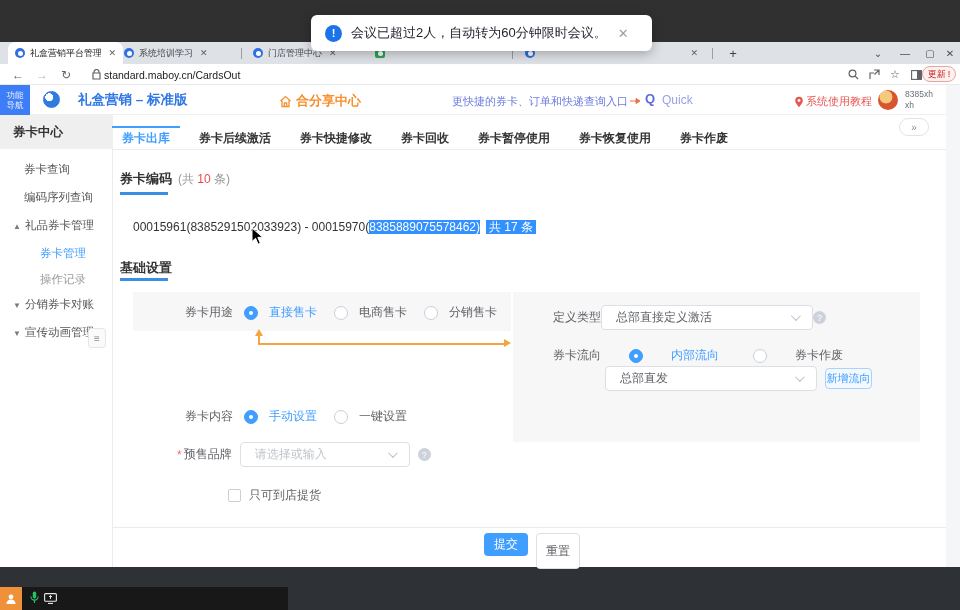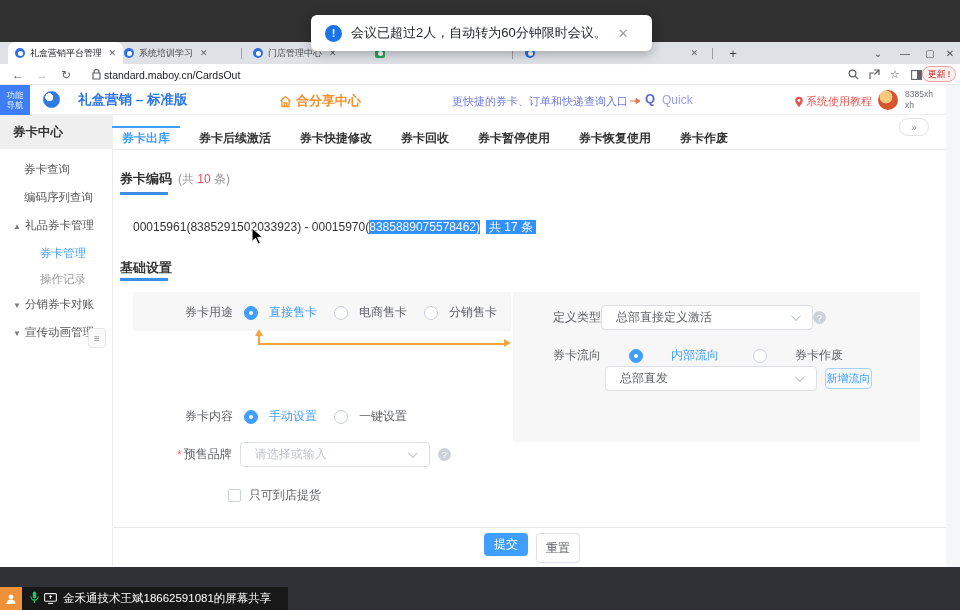--- a/index.html
+++ b/index.html
@@ -83,21 +83,21 @@
   .req { color:#f56c6c; font-size:12px; margin-right:2px; }
   .addflow-btn { border:1px solid #a8d3ff; background:#f3f9ff; color:#409eff; font-size:11px; border-radius:4px; display:flex; align-items:center; justify-content:center; }
 
   .arrow-v { left:258px; top:336px; width:2px; height:9px; background:#f5a53f; }
   .arrow-head-up { left:255px; top:329px; width:0; height:0; border-left:4px solid transparent; border-right:4px solid transparent; border-bottom:7px solid #f5a53f; }
   .arrow-h { left:258px; top:343px; width:247px; height:2px; background:#f5a53f; }
   .arrow-head-right { left:504px; top:339px; width:0; height:0; border-top:4px solid transparent; border-bottom:4px solid transparent; border-left:7px solid #f5a53f; }
 
   .divider { left:113px; top:527px; width:833px; height:1px; background:#ebebeb; }
   .btn-submit { left:484px; top:533px; width:44px; height:23px; background:#409eff; color:#fff; font-size:12px; border-radius:4px; display:flex; align-items:center; justify-content:center; }
-  .btn-reset { left:536px; top:533px; width:44px; height:30px; background:#fff; color:#606266; font-size:12px; border:1px solid #dcdfe6; border-radius:4px; display:flex; align-items:center; justify-content:center; }
+  .btn-reset { left:536px; top:533px; width:44px; height:36px; background:#fff; color:#606266; font-size:12px; border:1px solid #dcdfe6; border-radius:4px; display:flex; align-items:center; justify-content:center; }
 
   
   .banner { left:311px; top:15px; width:341px; height:36px; background:#fff; border-radius:6px; box-shadow:0 3px 12px rgba(0,0,0,.28); display:flex; align-items:center; padding:0 14px; gap:9px; z-index:50; }
   .info-ic { width:17px; height:17px; border-radius:50%; background:#1a73e8; color:#fff; font-size:11px; font-weight:bold; display:flex; align-items:center; justify-content:center; flex:0 0 auto; }
   .banner-text { font-size:13px; color:#1d2129; white-space:nowrap; }
   .banner-x { color:#9aa0a8; font-size:13px; margin-left:2px; }
 
   
   .sharebox { left:0; top:587px; width:288px; height:23px; background:#181818; display:flex; align-items:center; z-index:40; }
   .share-avatar { width:22px; height:23px; background:#ee9138; color:#fff; display:flex; align-items:center; justify-content:center; flex:0 0 auto; }
@@ -310,21 +310,21 @@
     <span class="opt on">手动设置</span>
     <span class="radio" style="margin-left:6px;"></span>
     <span class="opt">一键设置</span>
   </div>
 
   <div class="row" style="left:177px; top:442px; gap:8px;">
     <span style="display:flex; align-items:center;">
       <span class="req">*</span>
       <span class="flabel">预售品牌</span>
     </span>
-    <div class="select" style="width:190px; height:25px;">
+    <div class="select" style="width:170px; height:25px;">
       <span class="ph">请选择或输入</span>
       <span class="chev"></span>
     </div>
     <span class="qmark">?</span>
   </div>
 
   <div class="row" style="left:228px; top:487px; gap:8px;">
     <span class="cb"></span>
     <span class="opt">只可到店提货</span>
   </div>
@@ -352,21 +352,20 @@
           <path d="M0.9 5.5 a3.6 3.6 0 0 0 7.2 0 M4.5 9.2 V12" fill="none" stroke="#27c267" stroke-width="1.1"></path>
         </svg>
     </span>
     <span style="margin-right:6px;">
       <svg width="13" height="11" viewBox="0 0 13 11">
           <rect x="0.6" y="0.6" width="11.8" height="7.6" rx="1" fill="none" stroke="#e8e8e8" stroke-width="1.1"></rect>
           <path d="M4 10.4 h5" stroke="#e8e8e8" stroke-width="1.1"></path>
           <path d="M6.5 2.5 L6.5 6 M5 4 L6.5 2.5 L8 4" fill="none" stroke="#e8e8e8" stroke-width="1"></path>
         </svg>
     </span>
-    <span class="share-text">金禾通技术王斌18662591081的屏幕共享</span>
   </div>
 
   <div class="abs cursor">
     <svg width="13" height="19" viewBox="0 0 13 19">
         <path d="M1 1 L1 14.5 L4.6 11.3 L7.1 17.2 L9.3 16.2 L6.8 10.4 L11.6 10.2 Z" fill="#000" stroke="#fff" stroke-width="1"></path>
       </svg>
   </div>
 
 </div>
 

